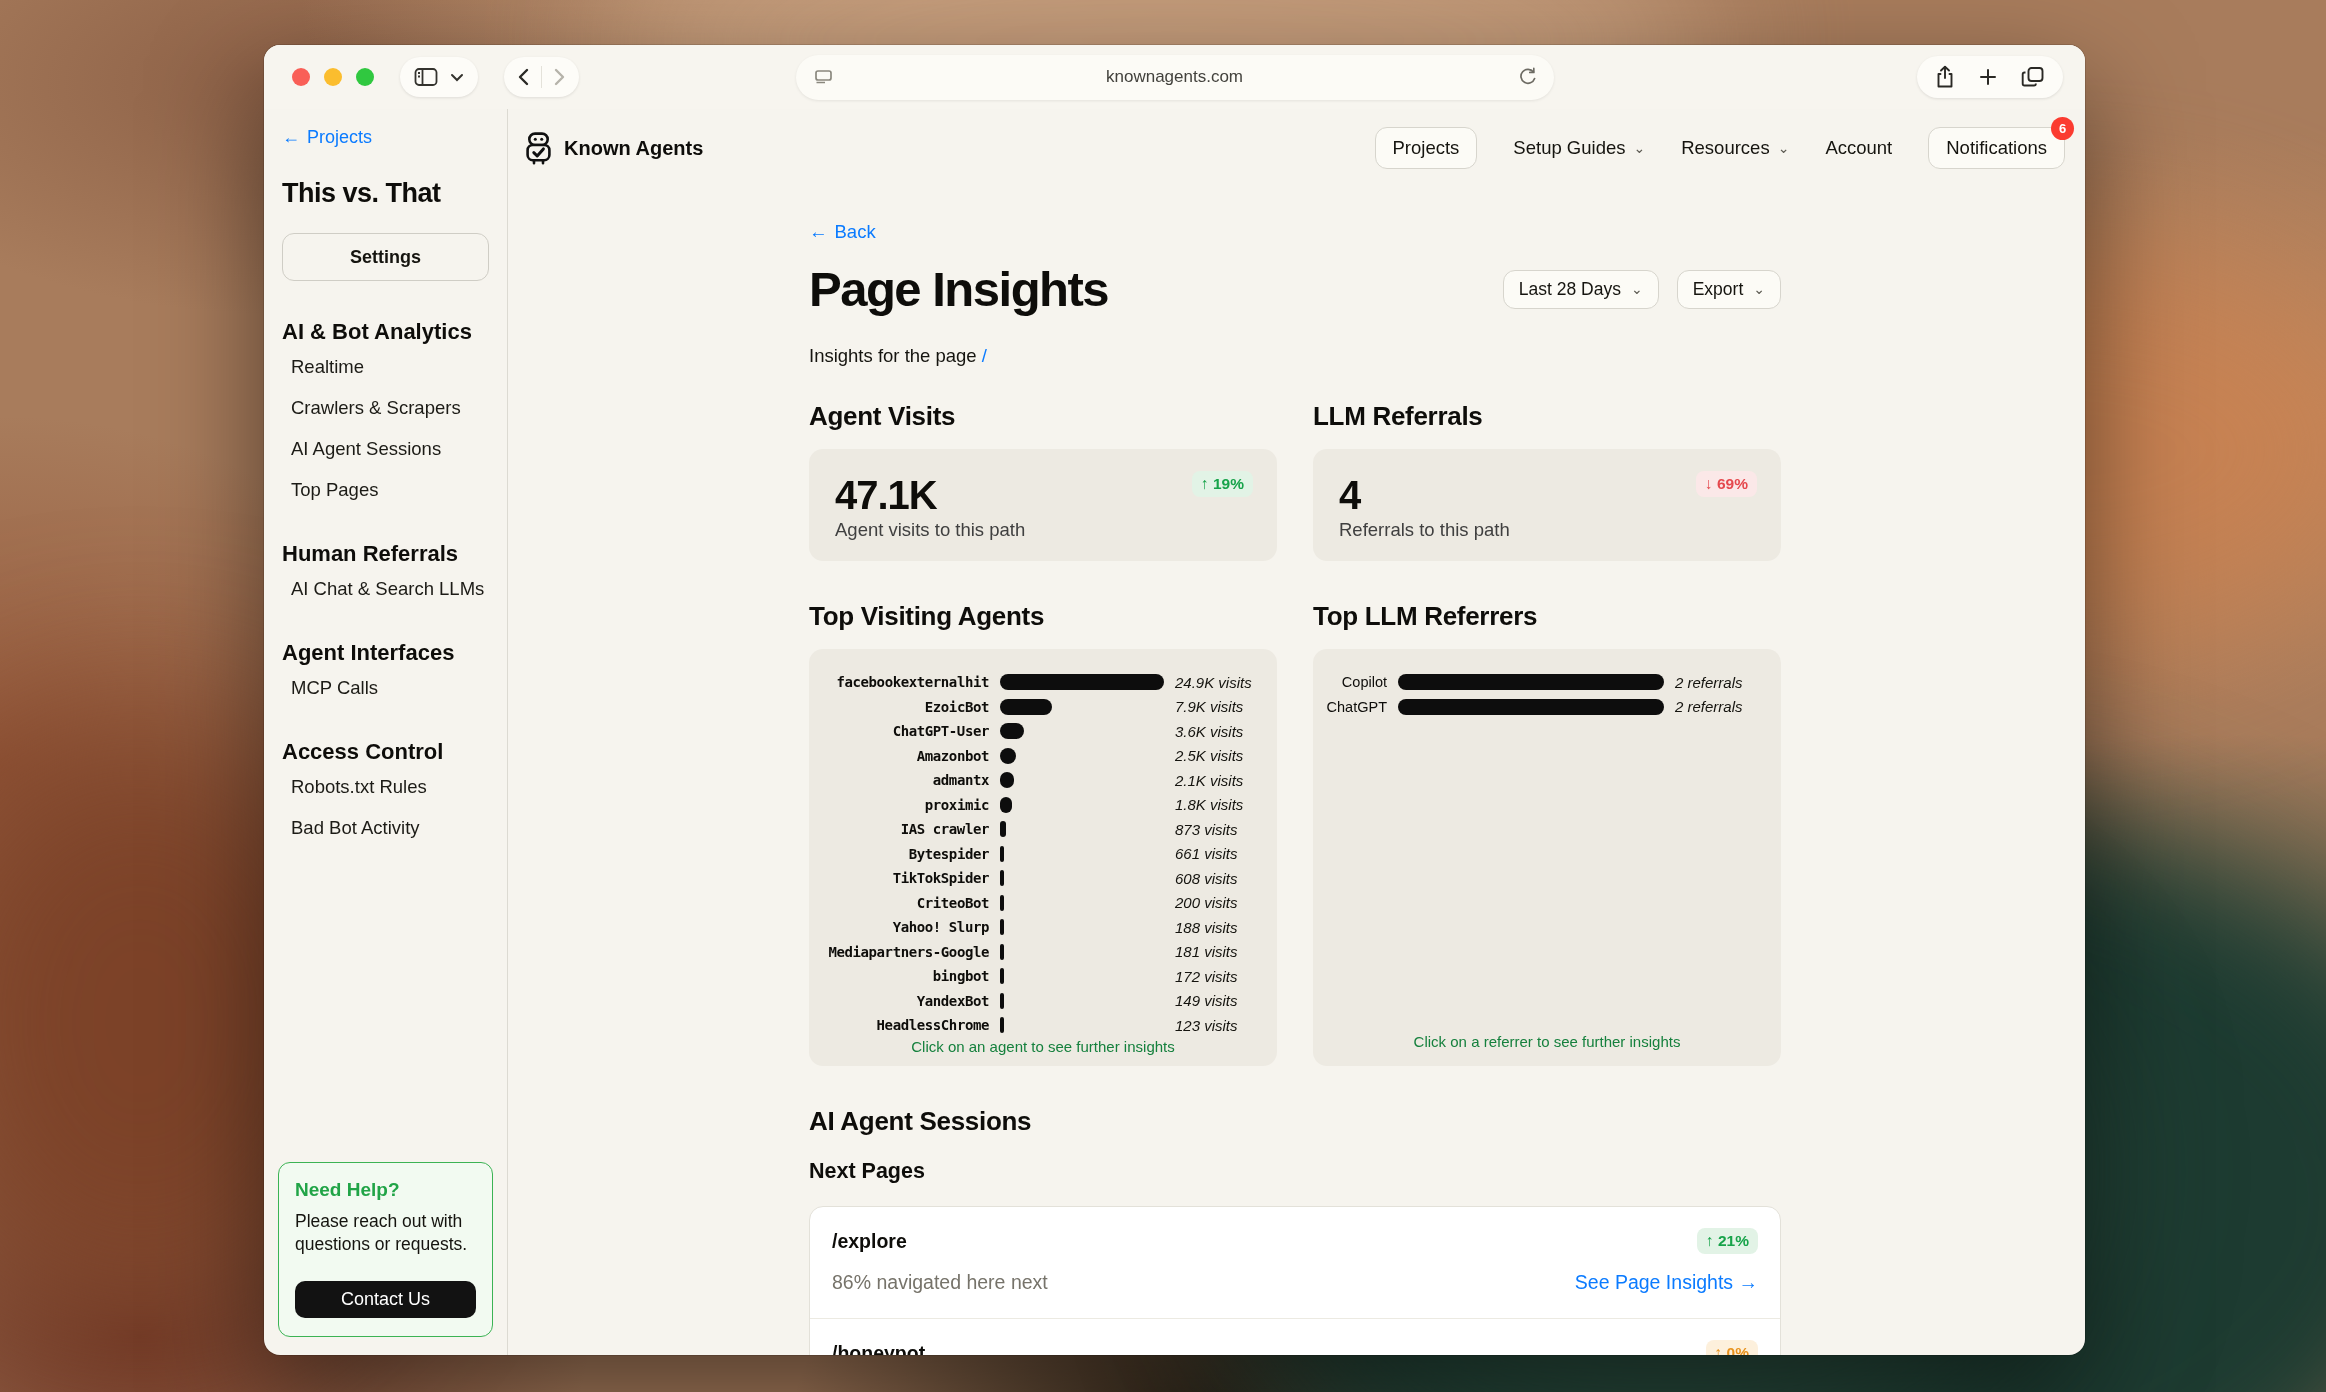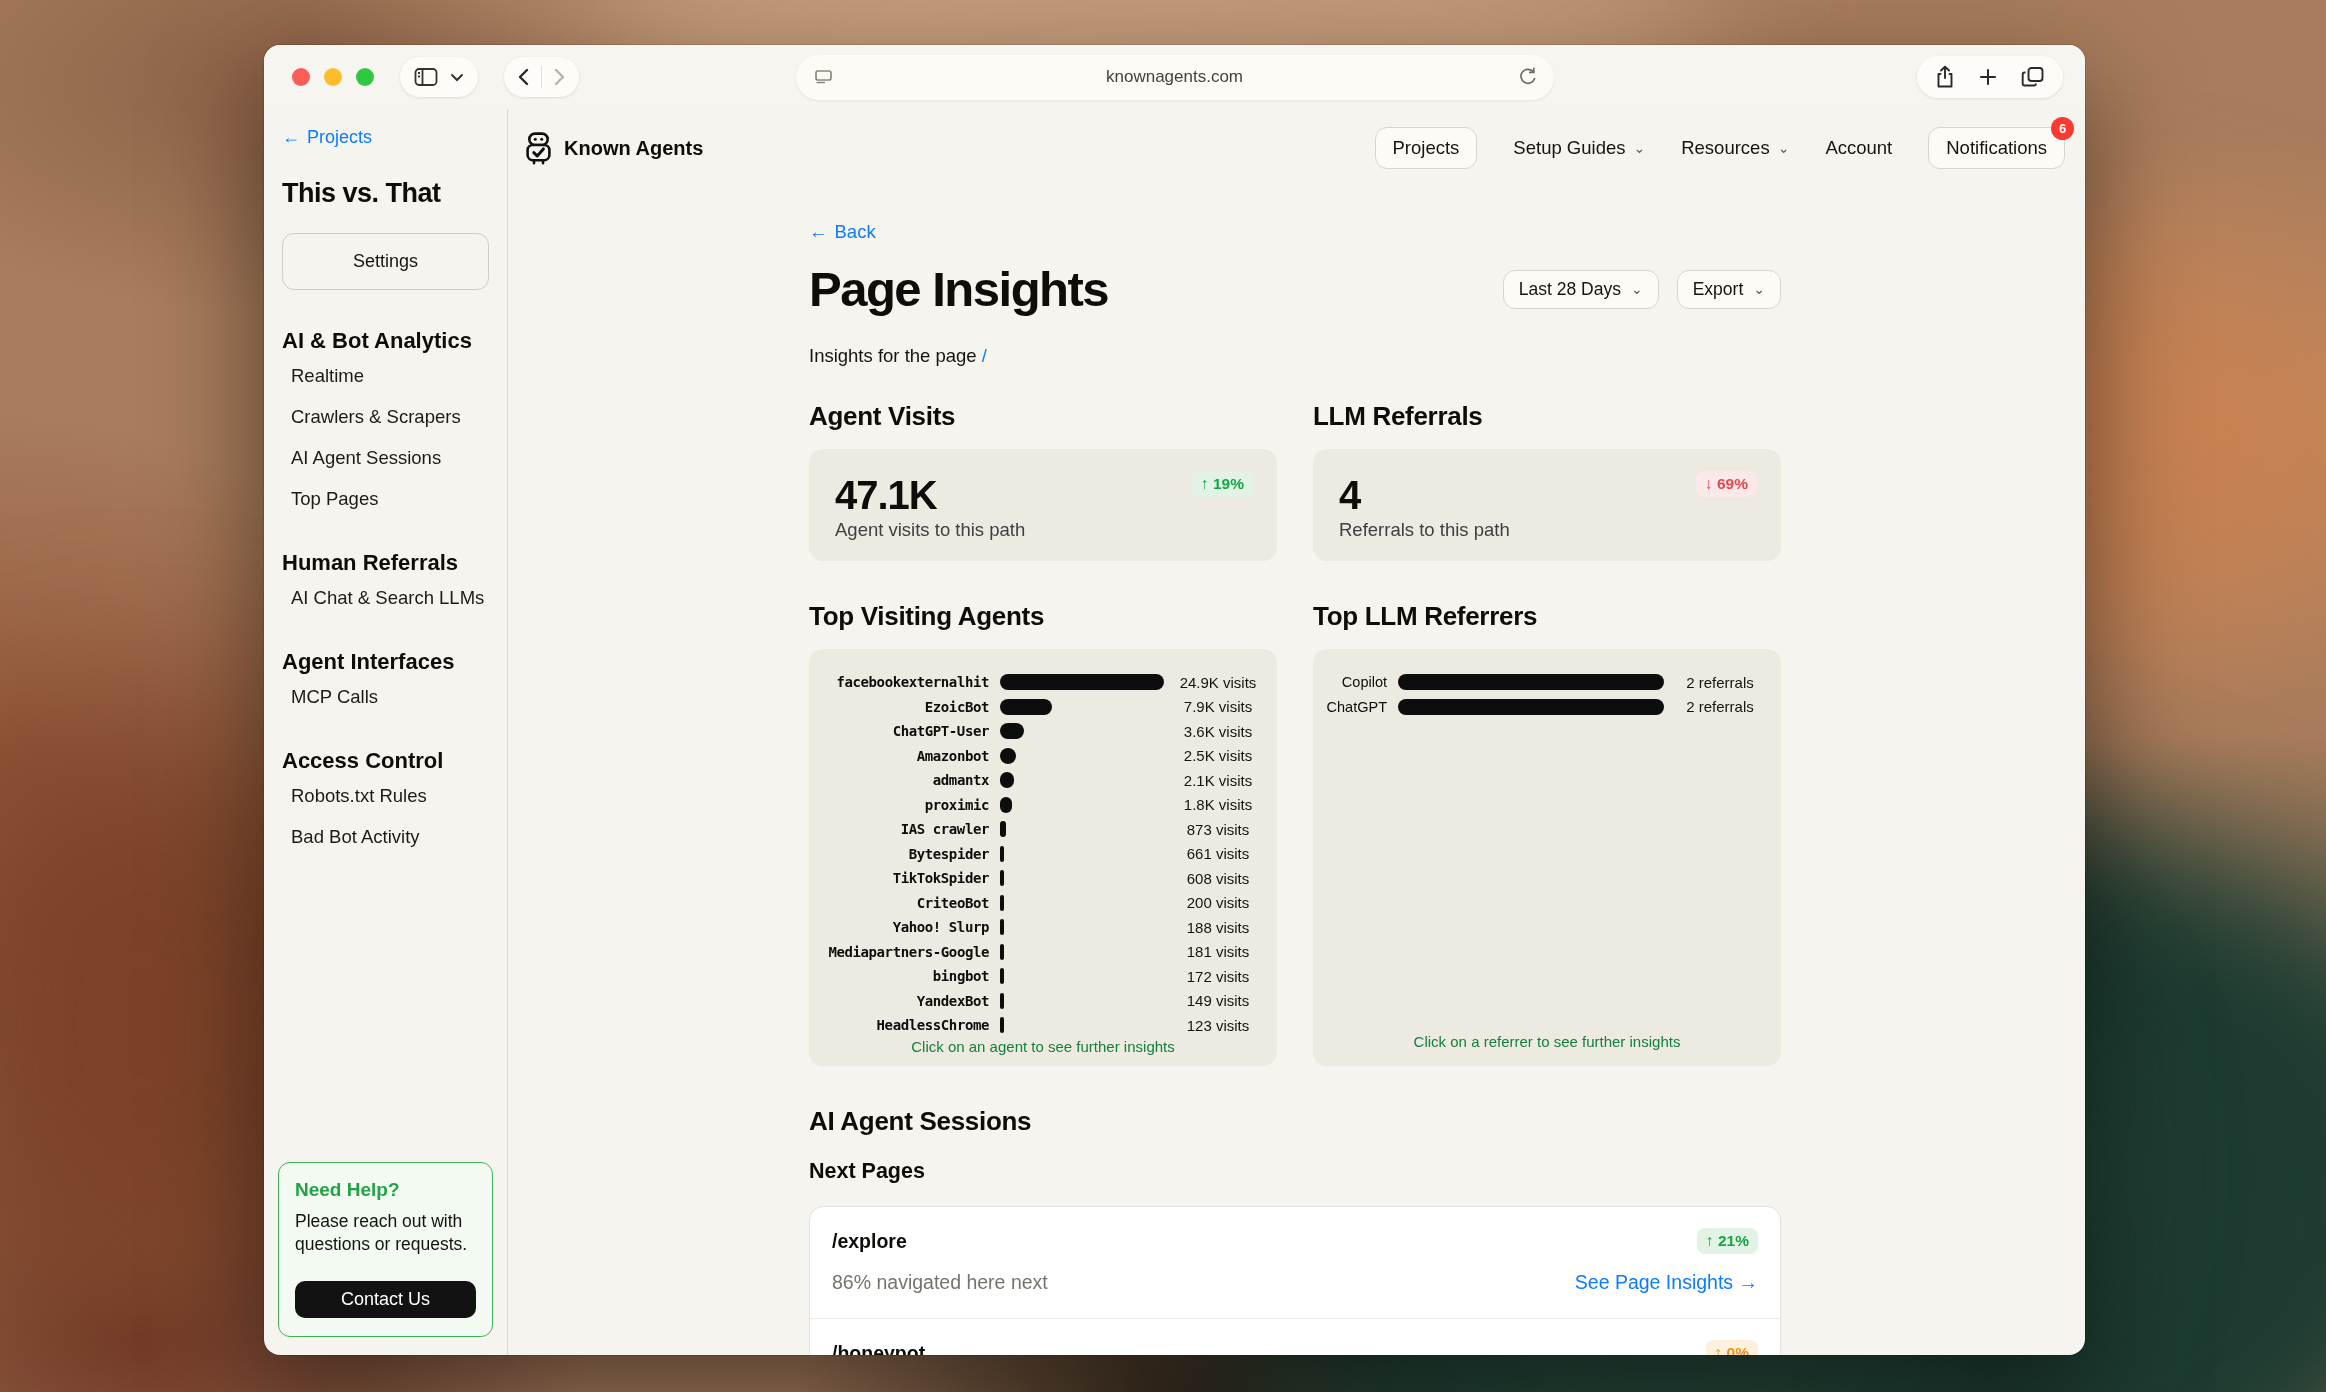--- a/index.html
+++ b/index.html
@@ -38,22 +38,22 @@
   .url-text{flex:1;text-align:center;font-size:17px;color:#43423d;}
   .url-left{position:absolute;left:17px;top:11px;}
   .url-right{position:absolute;right:15px;top:10px;}
   .right-pill{position:absolute;right:22px;height:42px;border-radius:21px;background:#fdfcf8;box-shadow:0 1px 3px rgba(0,0,0,.10);
     display:flex;align-items:center;gap:24px;padding:0 18px;}
   
   .body-row{flex:1;display:flex;min-height:0;}
   .sidebar{flex:0 0 244px;width:244px;border-right:1px solid #dcdad2;position:relative;padding:12px 18px 20px;box-sizing:border-box;}
   .side-back{display:inline-flex;gap:7px;align-items:center;color:#0b7bff;font-size:18px;margin-top:6px;cursor:default;}
   .side-title{font-size:27px;font-weight:700;letter-spacing:-.5px;margin-top:30px;color:#0e0d0a;}
-  .settings-btn{margin-top:24px;width:100%;height:57px;border:1px solid #cfcdc5;border-radius:12px;background:transparent;
-    font-size:18px;color:#15140f;display:flex;align-items:center;justify-content:center;font-family:inherit;}
+  .settings-btn{margin-top:24px;width:100%;height:48px;border:1px solid #cfcdc5;border-radius:12px;background:transparent;
+    font-size:18px;color:#15140f;display:flex;align-items:center;justify-content:center;font-family:inherit;font-weight:bold;}
   .side-h{font-size:22px;font-weight:700;color:#0e0d0a;margin-top:32px;}
   .side-h:first-of-type{margin-top:38px;}
   .side-item{font-size:18.5px;color:#1c1b16;padding:8px 0;margin-left:9px;margin-top:3px;cursor:default;}
   .help{position:absolute;left:14px;right:14px;bottom:18px;border:1.5px solid #3cb354;border-radius:12px;background:#f2faf1;padding:16px 16px 18px;}
   .help-title{color:#21a447;font-weight:700;font-size:19px;}
   .help-body{font-size:17.5px;line-height:1.28;margin-top:9px;color:#15140f;}
   .help-btn{margin-top:26px;width:100%;height:37px;background:#121212;color:#fff;border:none;border-radius:10px;
     font-size:18px;display:flex;align-items:center;justify-content:center;font-family:inherit;}
   .main{flex:1;min-width:0;position:relative;}
   
@@ -88,21 +88,21 @@
   .stat-caption{position:absolute;left:26px;bottom:20px;font-size:18.5px;color:#404040;}
   .charts-grid{margin-top:40px;}
   .chart-card{background:#edeae2;border-radius:14px;height:417px;box-sizing:border-box;padding:21px 0 16px;display:flex;flex-direction:column;}
   .bar-row{display:grid;align-items:center;height:24.5px;column-gap:11px;padding:0 16px 0 8px;}
   .c0 .bar-row{grid-template-columns:172px 1fr 86px;}
   .c1 .bar-row{grid-template-columns:66px 1fr 90px;}
   .bar-label{font-size:14.5px;text-align:right;white-space:nowrap;overflow:hidden;color:#0e0d0a;}
   .c0 .bar-label{font-family:"DejaVu Sans Mono",monospace;font-weight:700;font-size:14px;letter-spacing:-.4px;}
   .bar-track{height:16px;display:flex;align-items:center;}
   .bar{height:16px;background:#0d0d0d;border-radius:8px;min-width:4px;}
-  .bar-val{font-size:15px;text-align:center;white-space:nowrap;color:#15140f;}
+  .bar-val{font-size:15px;text-align:left;white-space:nowrap;color:#15140f;font-style:italic;}
   .chart-footer{margin-top:auto;text-align:center;font-size:15px;color:#15803d;}
   .sessions-h2{margin-top:40px;margin-bottom:0;}
   .h3{font-size:21.5px;font-weight:700;color:#0e0d0a;margin:22px 0 0;}
   .sess-card{margin-top:22px;background:#ffffff;border:1px solid #e3e1d9;border-radius:14px;overflow:hidden;}
   .sess-row{padding:21px 22px 24px;}
   .sess-row + .sess-row{border-top:1px solid #eceae2;}
   .sess-top{display:flex;justify-content:space-between;align-items:center;}
   .sess-path{font-size:19.5px;font-weight:600;color:#0e0d0a;}
   .sess-bottom{display:flex;justify-content:space-between;align-items:center;margin-top:17px;}
   .sess-caption{font-size:19.5px;color:#76736a;}

